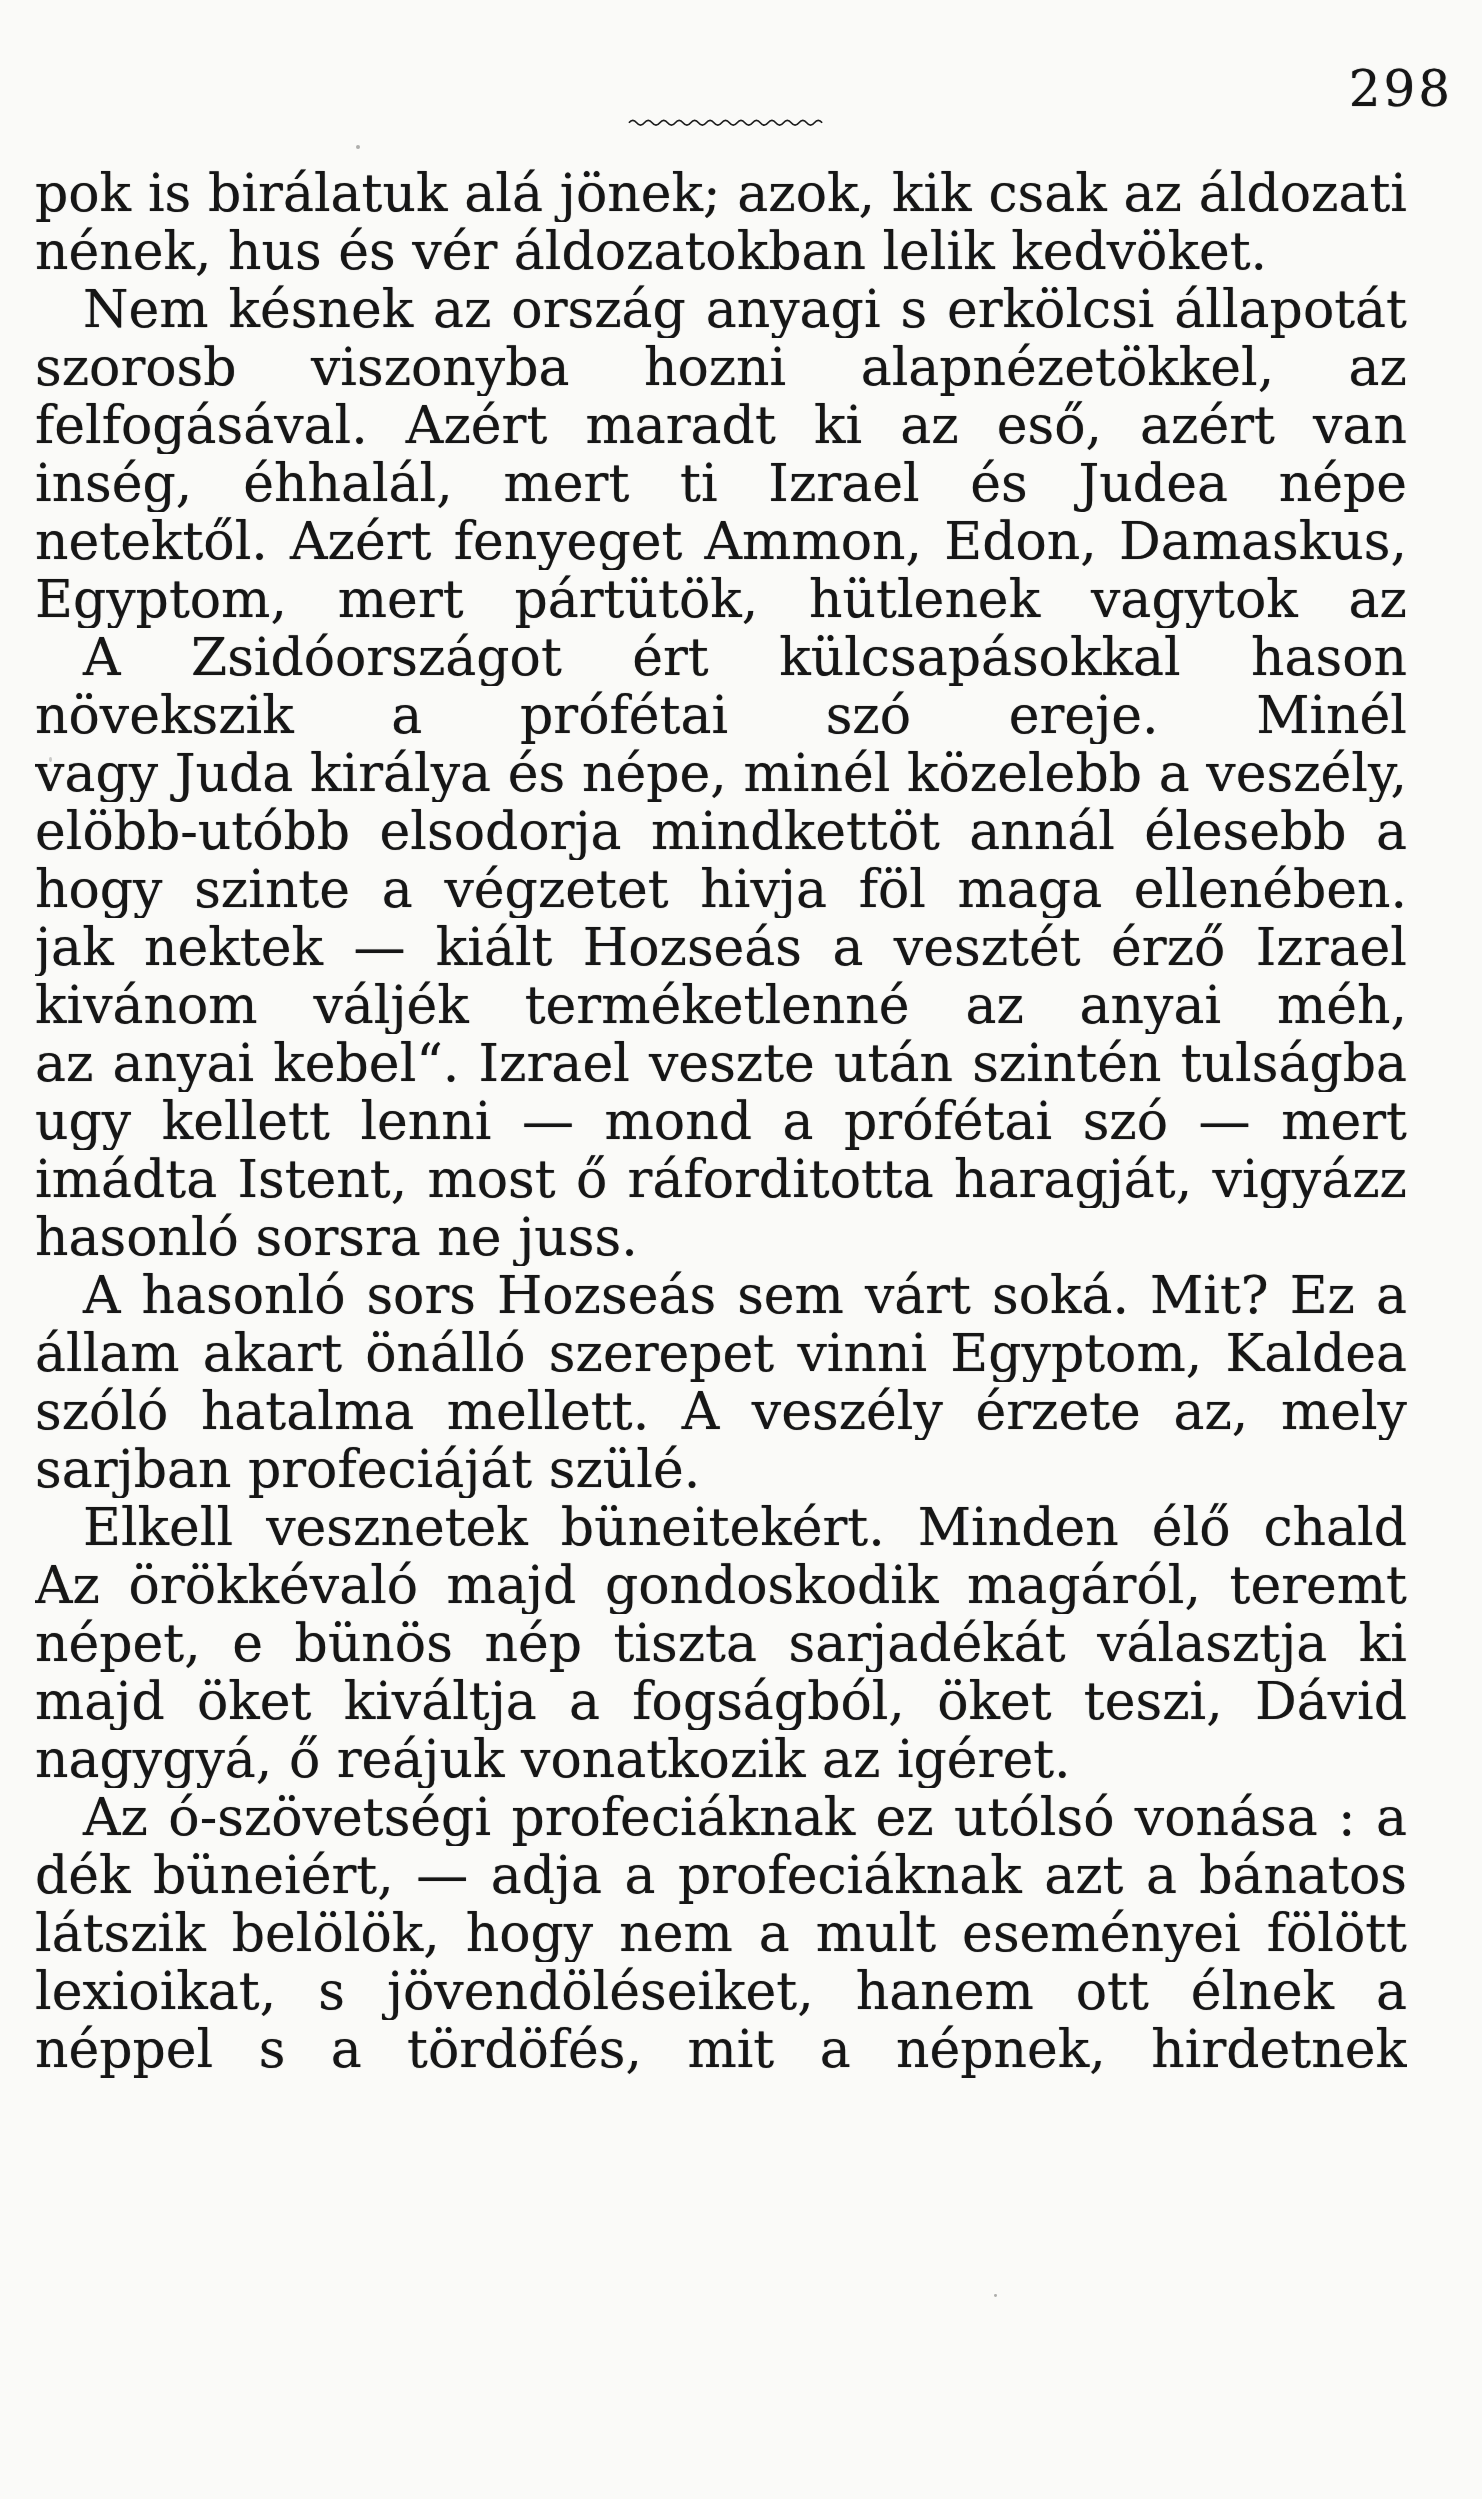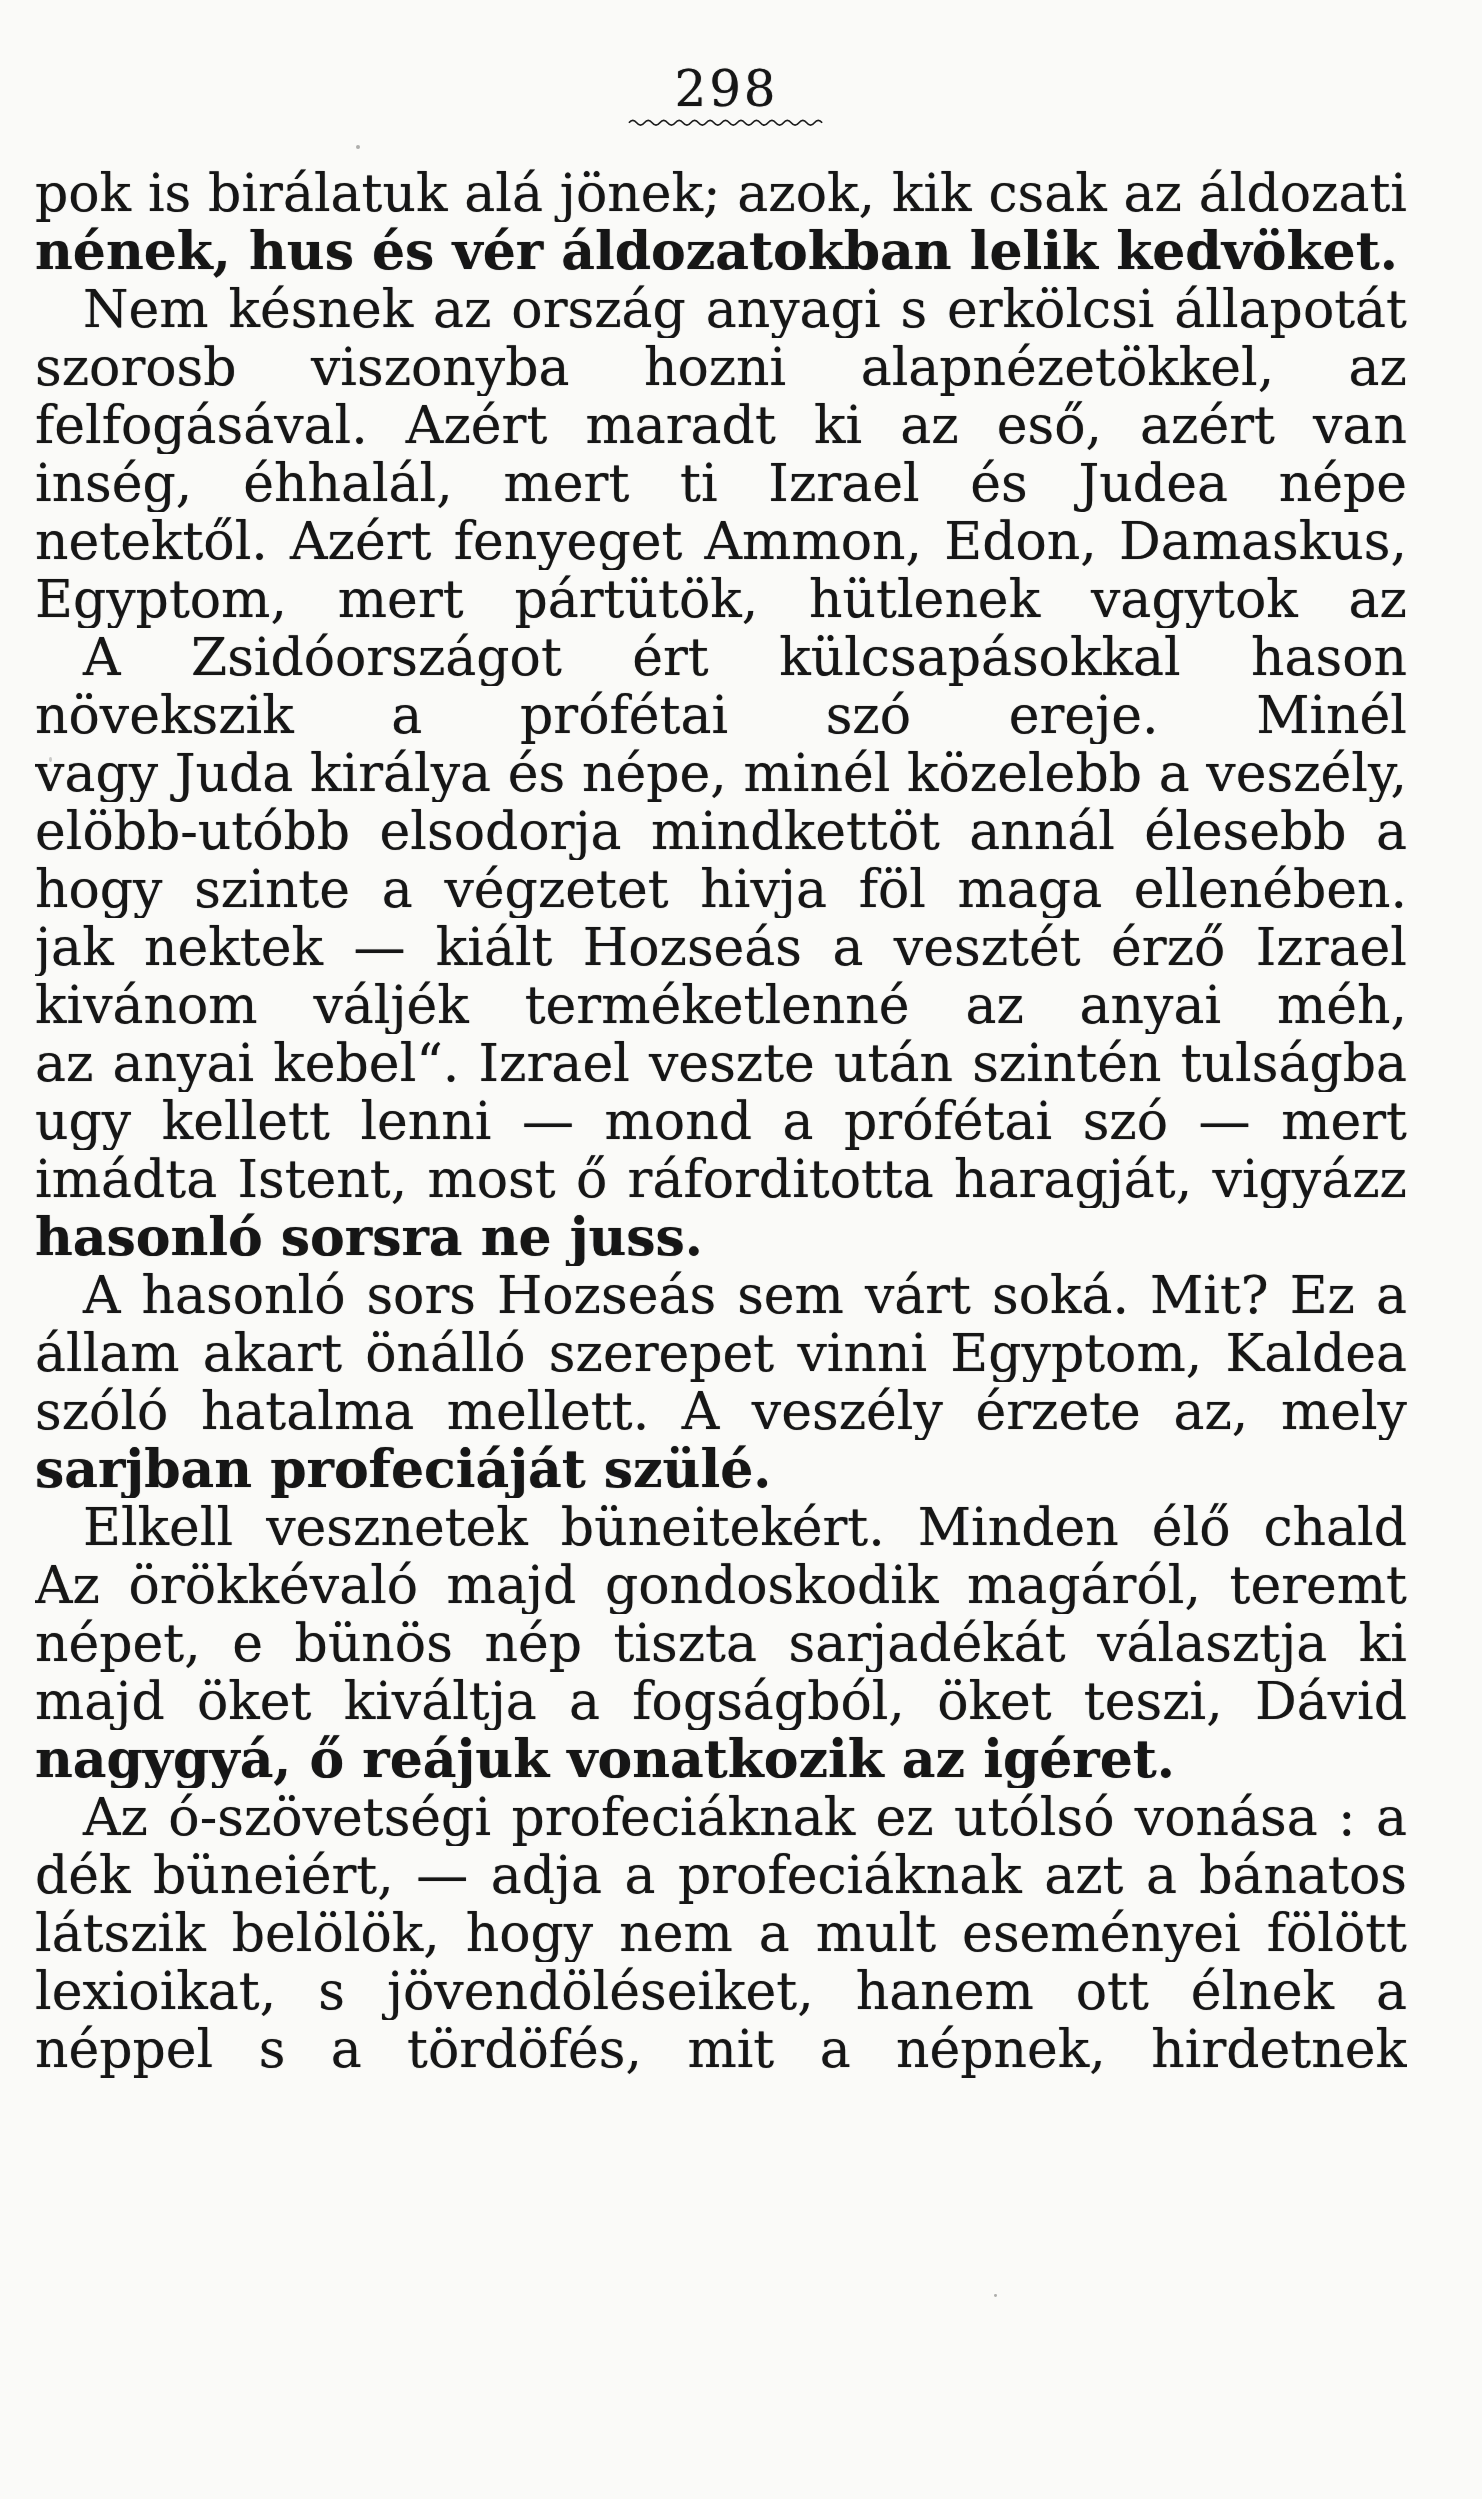--- a/index.html
+++ b/index.html
@@ -11,21 +11,21 @@
     background: #fafaf8;
     font-family: "DejaVu Serif", serif;
     color: #161616;
     overflow: hidden;
   }
   .page-number {
     position: absolute;
     top: 60px;
     left: 0;
     width: 1453px;          
-    text-align: center;
+    text-align: right;
     font-size: 50px;
     letter-spacing: 2.9px;
     text-shadow: 0 0 1px rgba(10,10,10,0.65);
   }
   .wave-row {
     position: absolute;
     top: 116px;
     left: 0;
     width: 1453px;
     text-align: center;
@@ -41,21 +41,21 @@
   }
   .paragraph { margin: 0; }
   .line {
     height: 58px;
     line-height: 58px;
     text-align: justify;
     text-align-last: justify;
     overflow: hidden;
     white-space: normal;
   }
-  .line.lastline { text-align-last: left; font-weight: bold; }
+  .line.lastline { text-align-last: left; }
   .line.indent { padding-left: 48px; }
   .speck {
     position: absolute;
     background: #6f6f6d;
     border-radius: 50%;
     opacity: 0.55;
   }
   .speck.s1 { left: 356px; top: 145px; width: 3.9px; height: 3.9px; }
   .speck.s2 { left: 994px; top: 2294px; width: 2.9px; height: 2.9px; }
   .speck.s3 { left: 49px; top: 757px; width: 2.9px; height: 4.8px; opacity: 0.35; }

